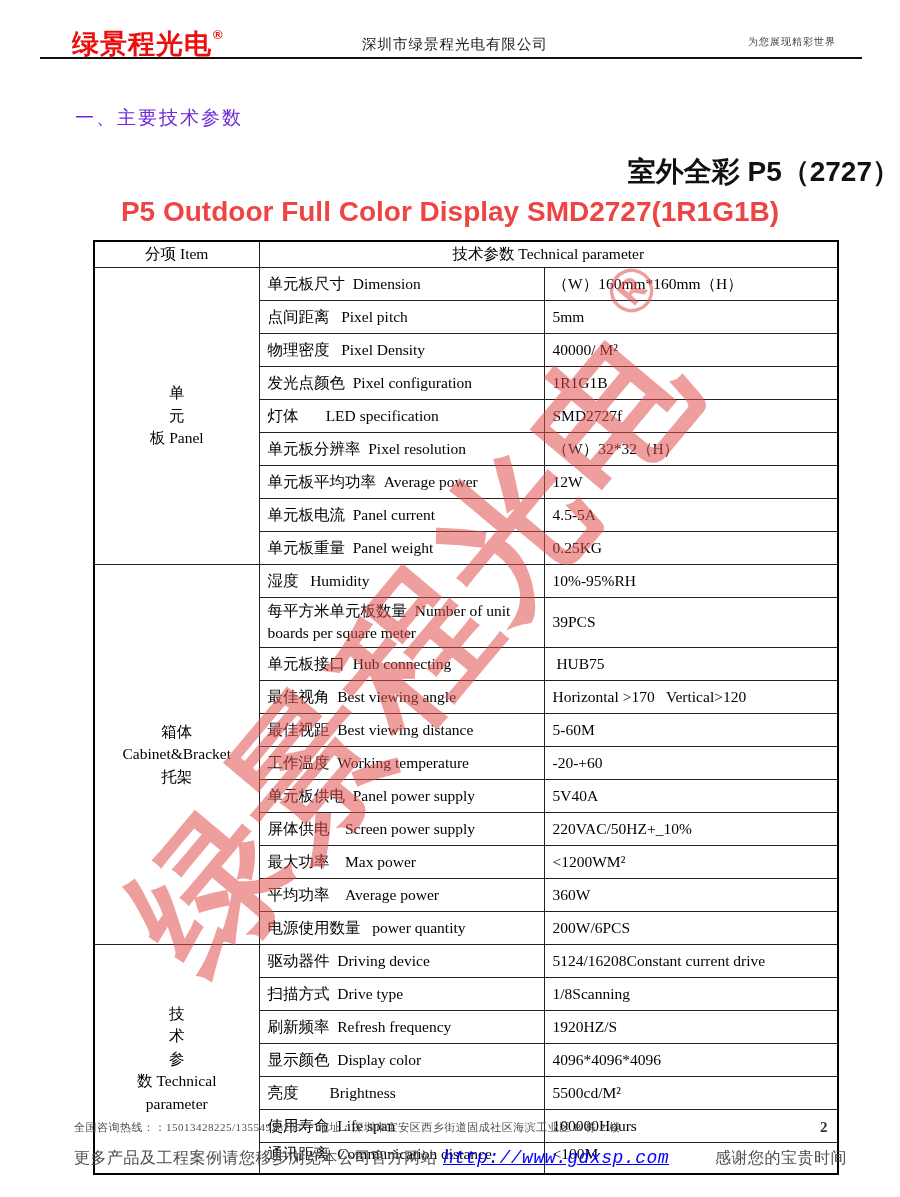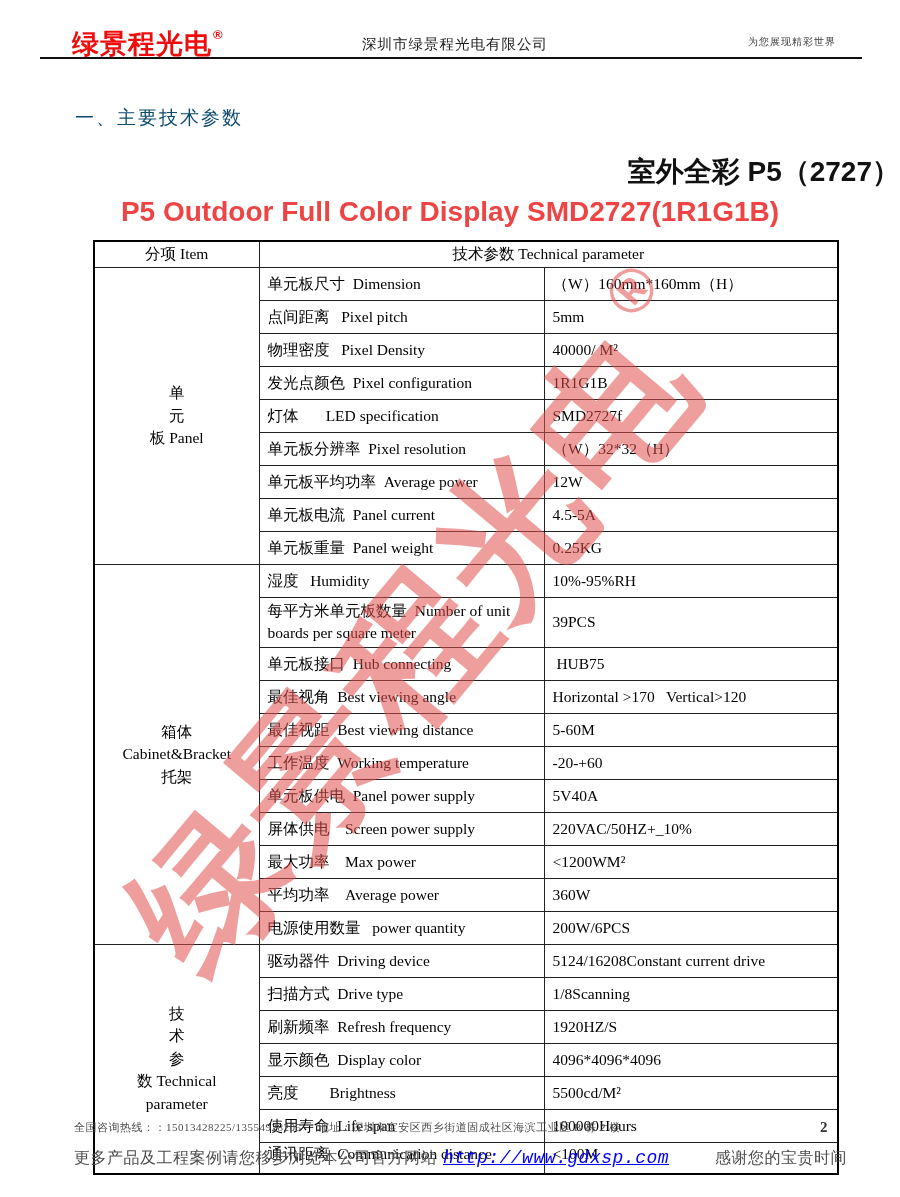--- a/index.html
+++ b/index.html
@@ -25,21 +25,21 @@
   .slogan{
     position:absolute;right:64px;top:35px;
     font-size:10px;color:#404040;letter-spacing:1px;
   }
   .header-rule{
     position:absolute;left:40px;right:38px;top:57px;height:2px;background:#111;
   }
   
   .section-heading{
     position:absolute;left:75px;top:105px;
-    font-size:19px;letter-spacing:2px;color:#0c4a6e;
+    font-size:19px;letter-spacing:2px;color:#6d28d9;
   }
   .title-cn{
     position:absolute;left:0;top:153px;width:900px;text-align:right;
     font-family:"Liberation Sans","DejaVu Sans",sans-serif;
     font-weight:700;font-size:28px;color:#111;
   }
   .title-en{
     position:absolute;left:0;top:196px;width:900px;text-align:center;
     font-family:"Liberation Sans","DejaVu Sans",sans-serif;
     font-weight:700;font-size:28px;color:#ef4444;letter-spacing:0px;

